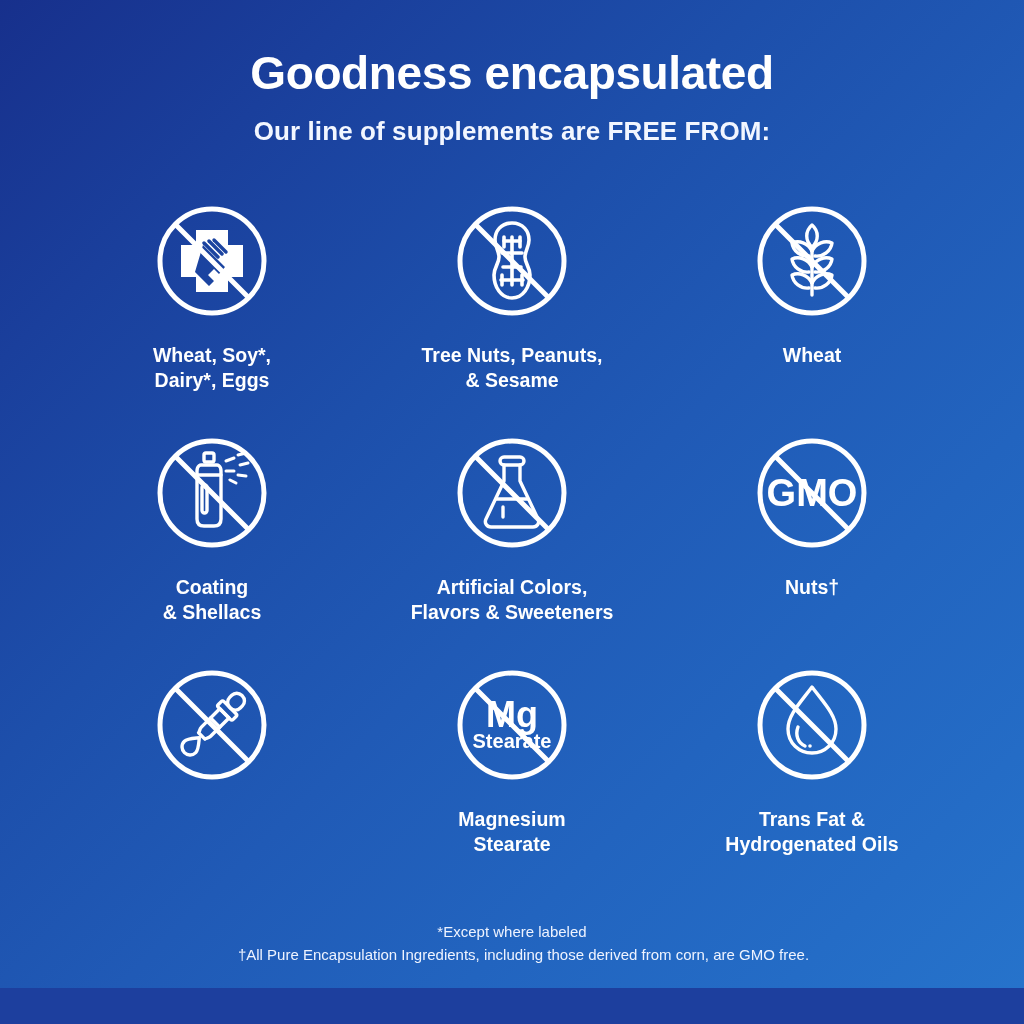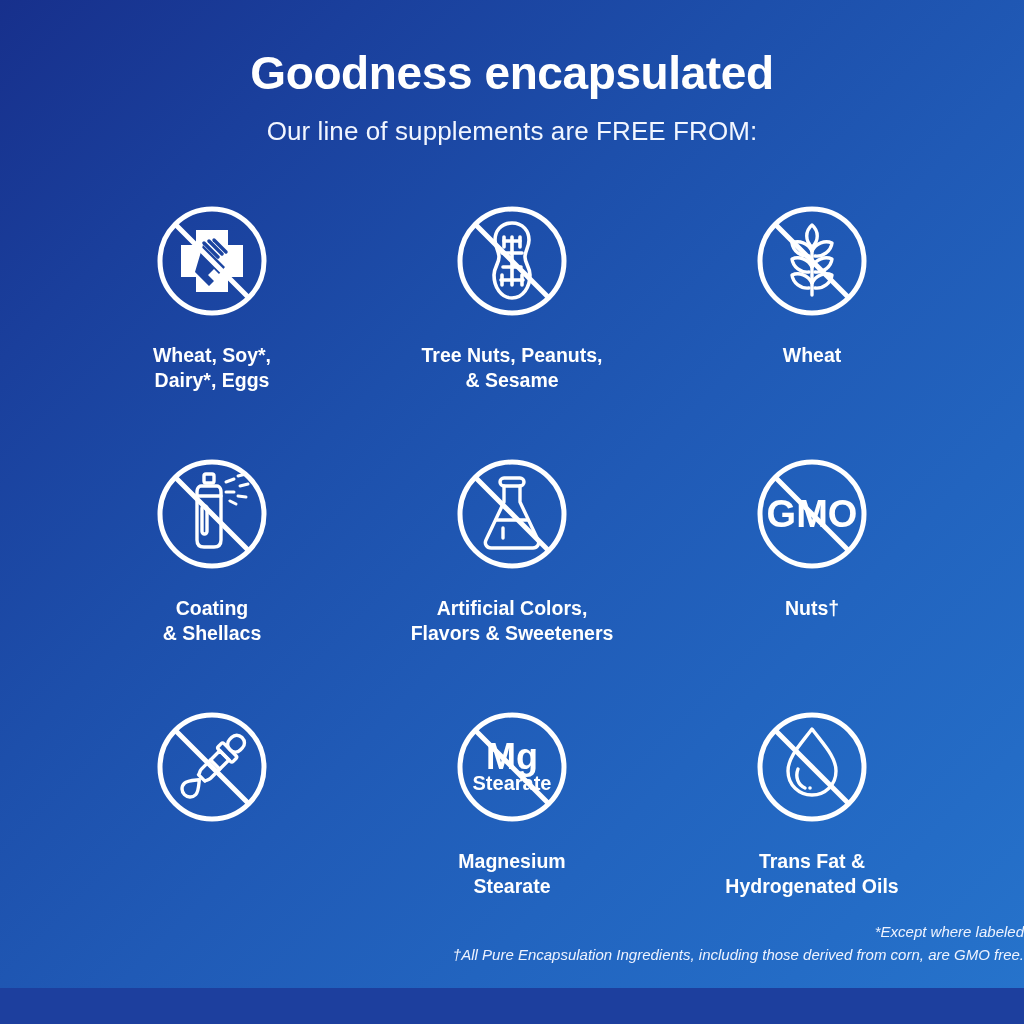--- a/index.html
+++ b/index.html
@@ -46,33 +46,33 @@
     font-size: 46px;
     font-weight: 700;
     letter-spacing: -0.4px;
     line-height: 1.12;
     color: #ffffff;
   }
 
   .subheadline {
     margin-top: 16px;
     font-size: 26px;
-    font-weight: 400;
+    font-weight: 700;
     letter-spacing: 0.1px;
     color: #f2f6ff;
   }
 
   
   .grid {
     margin-top: 48px;
     width: 900px;
     display: grid;
     grid-template-columns: repeat(3, 1fr);
     grid-auto-rows: 232px;
-    row-gap: 21px;
+    row-gap: 0;
     justify-items: center;
   }
 
   .cell {
     width: 100%;
     display: flex;
     flex-direction: column;
     align-items: center;
   }
 
@@ -107,22 +107,21 @@
     font-weight: 700;
     fill: #ffffff;
   }
 
   
   .footnotes {
     position: absolute;
     left: 0;
     right: 0;
     bottom: 22px;
-    text-align: right;
-    font-style: italic;
+    text-align: center;
   }
 
   .footnote {
     font-size: 15px;
     font-weight: 400;
     line-height: 1.5;
     color: #eef3ff;
   }
   .footnote.second { font-size: 15px; padding-left: 23px; }
 </style>

